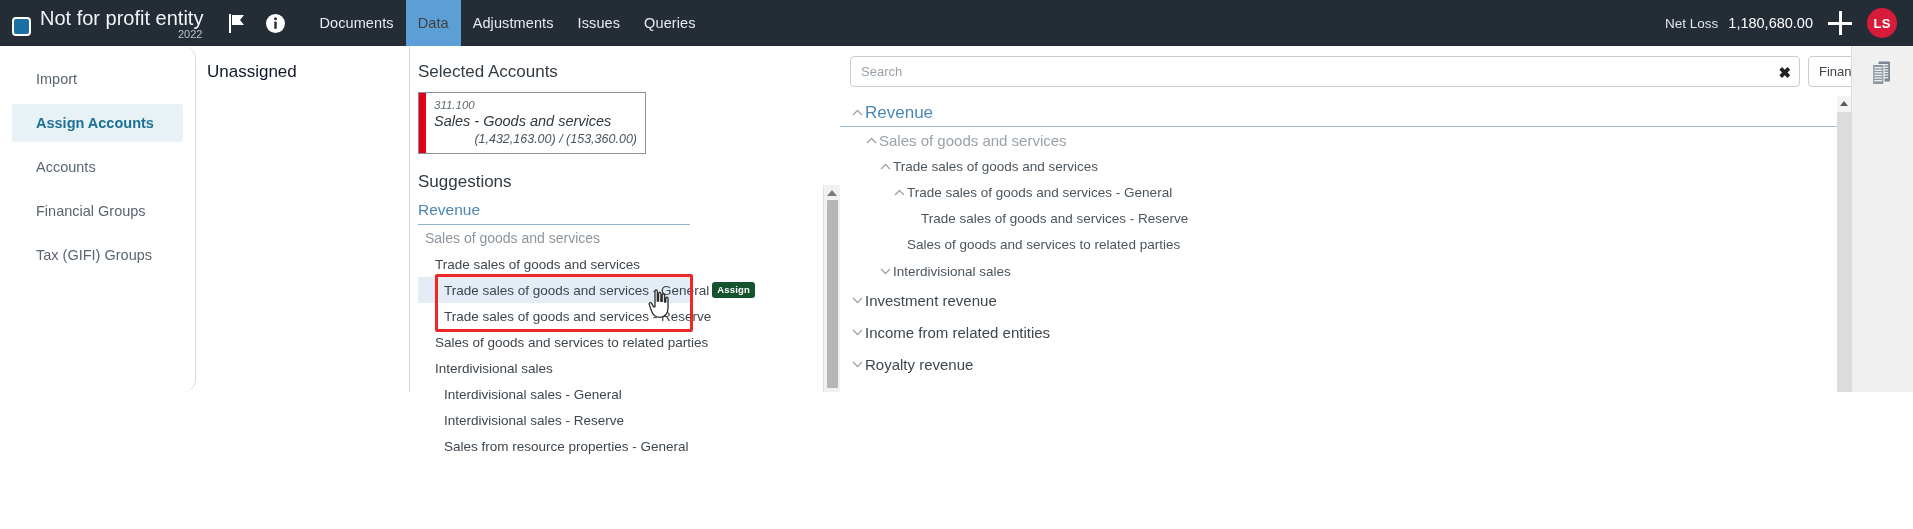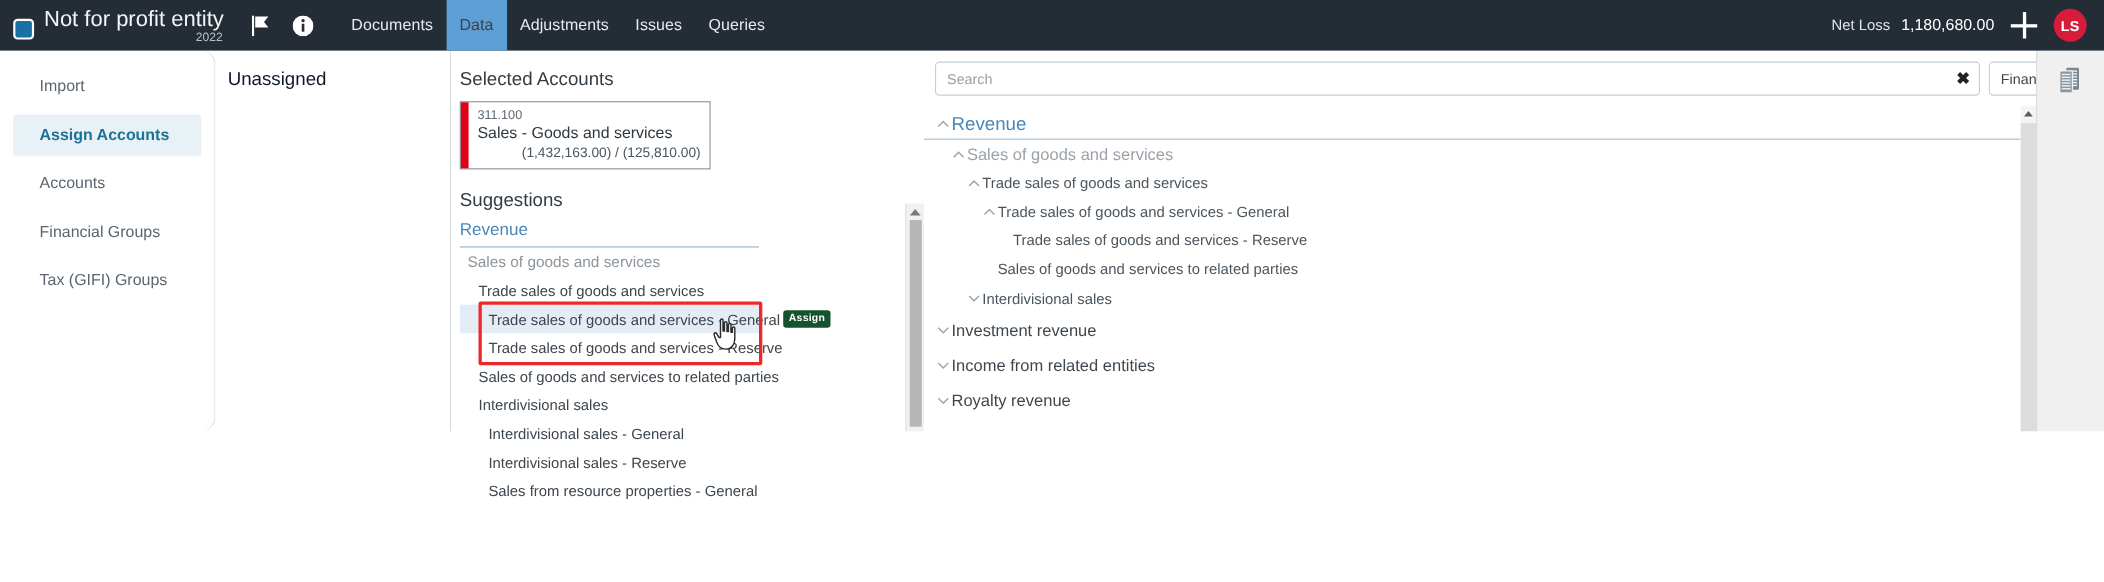--- a/index.html
+++ b/index.html
@@ -82,21 +82,21 @@
   .col-middle {
     width: 413px; min-width: 413px; background: #fff;
     padding: 16px 0 0 8px; position: relative;
   }
   .sel-title { font-size: 17px; color: #333b42; margin-bottom: 10px; padding-left: 0px; }
   .sel-card {
     width: 228px; border: 1px solid #8a9097; background: #ffffff;
     display: flex; margin-bottom: 18px;
   }
   .sel-card-bar { width: 7px; background: #e00017; flex: none; }
-  .sel-card-body { flex: 1; padding: 5px 8px 6px 8px; }
+  .sel-card-body { flex: 1; padding: 5px 8px 6px 8px; font-style: italic; }
   .sel-code { font-size: 11.5px; color: #5f6a74; line-height: 14px; }
   .sel-name { font-size: 14.5px; color: #2f383f; line-height: 19px; }
   .sel-amounts { font-size: 12.5px; color: #4a555e; text-align: right; line-height: 16px; }
 
   .sug-title { font-size: 17px; color: #333b42; margin-bottom: 6px; }
   .sug-root {
     font-size: 15.5px; color: #4a87b8; padding: 3px 0 5px 0;
     border-bottom: 1px solid #8fb3cd; width: 272px; cursor: pointer;
   }
   .sug-list { width: 272px; position: relative; }
@@ -279,21 +279,21 @@
     </div>
 
     <div class="col-middle">
       <div class="sel-title">Selected Accounts</div>
 
       <div class="sel-card">
         <div class="sel-card-bar"></div>
         <div class="sel-card-body">
           <div class="sel-code">311.100</div>
           <div class="sel-name">Sales - Goods and services</div>
-          <div class="sel-amounts">(1,432,163.00) / (125,810.00)</div>
+          <div class="sel-amounts">(1,432,163.00) / (153,360.00)</div>
         </div>
       </div>
 
       <div class="sug-title">Suggestions</div>
       <div class="sug-root">Revenue</div>
 
       <div class="sug-list" id="sug-list">
 
         <div class="sug-item lvl1 muted">
             <span>Sales of goods and services</span>

